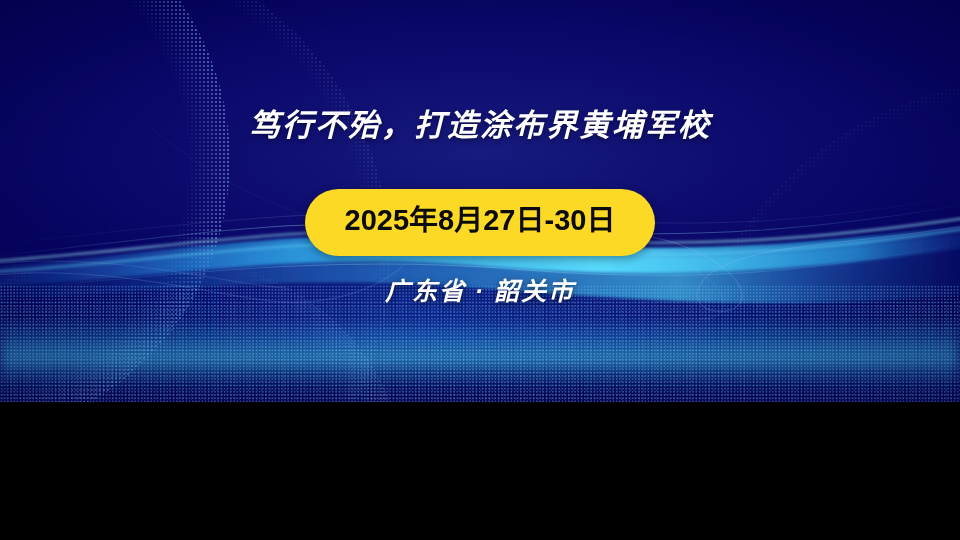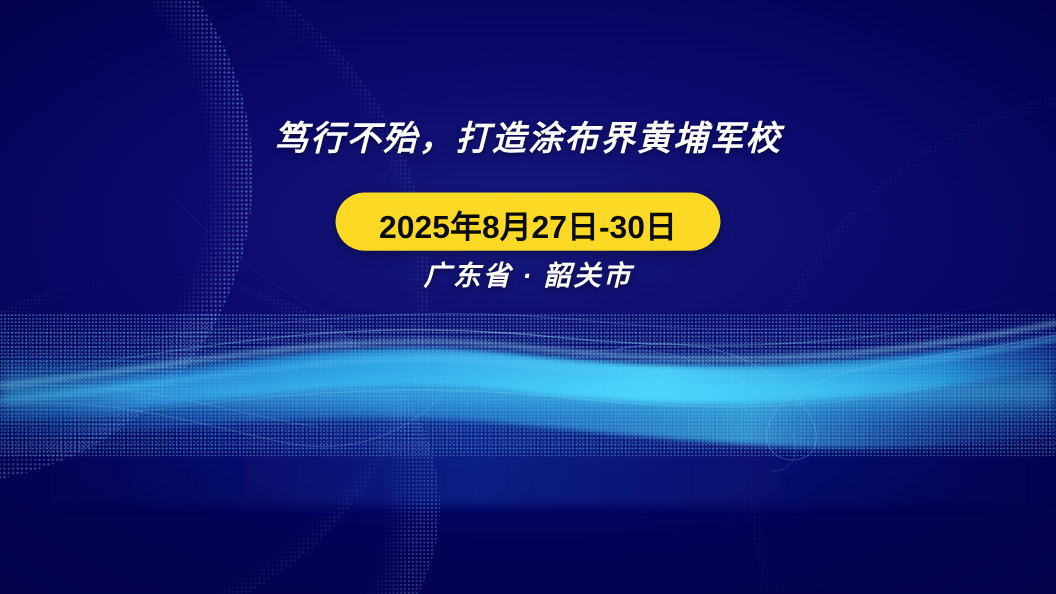--- a/index.html
+++ b/index.html
@@ -8,21 +8,21 @@
     padding: 0;
     background: #000;
   }
   body {
     font-family: "Liberation Sans", "DejaVu Sans", sans-serif;
   }
 
   #banner {
     position: relative;
     width: 960px;
-    height: 540px;
+    height: 402px;
     overflow: hidden;
     background: #701a75;
   }
 
   
   .bg-base {
     position: absolute;
     inset: 0;
     background:
       radial-gradient(ellipse 70% 55% at 50% 38%, #171a7e 0%, #0c0a6c 45%, #050360 78%, #04025a 100%),
@@ -167,34 +167,34 @@
   }
   .title-line.l2 {
     font-size: 58px;
     letter-spacing: 1px;
     margin-top: 12px;
     transform: scaleY(1.1);
     transform-origin: center bottom;
   }
 
   .date-badge {
-    margin-top: 30px;
+    margin-top: 44px;
     background: #fcd925;
     color: #0b0b0b;
     border-radius: 999px;
-    padding: 7px 40px 4px;
+    padding: 7px 40px 18px;
     font-size: 29px;
     font-weight: 700;
     letter-spacing: 0px;
     white-space: nowrap;
     box-shadow: 0 3px 10px rgba(0,0,0,0.35);
   }
 
   .location {
-    margin-top: 2px;
+    margin-top: 15px;
     font-size: 25px;
     font-weight: 700;
     font-style: italic;
     color: #ffffff;
     letter-spacing: 2px;
     white-space: nowrap;
     text-shadow: 0 2px 6px rgba(0,0,0,0.55);
   }
 </style>
 </head>

